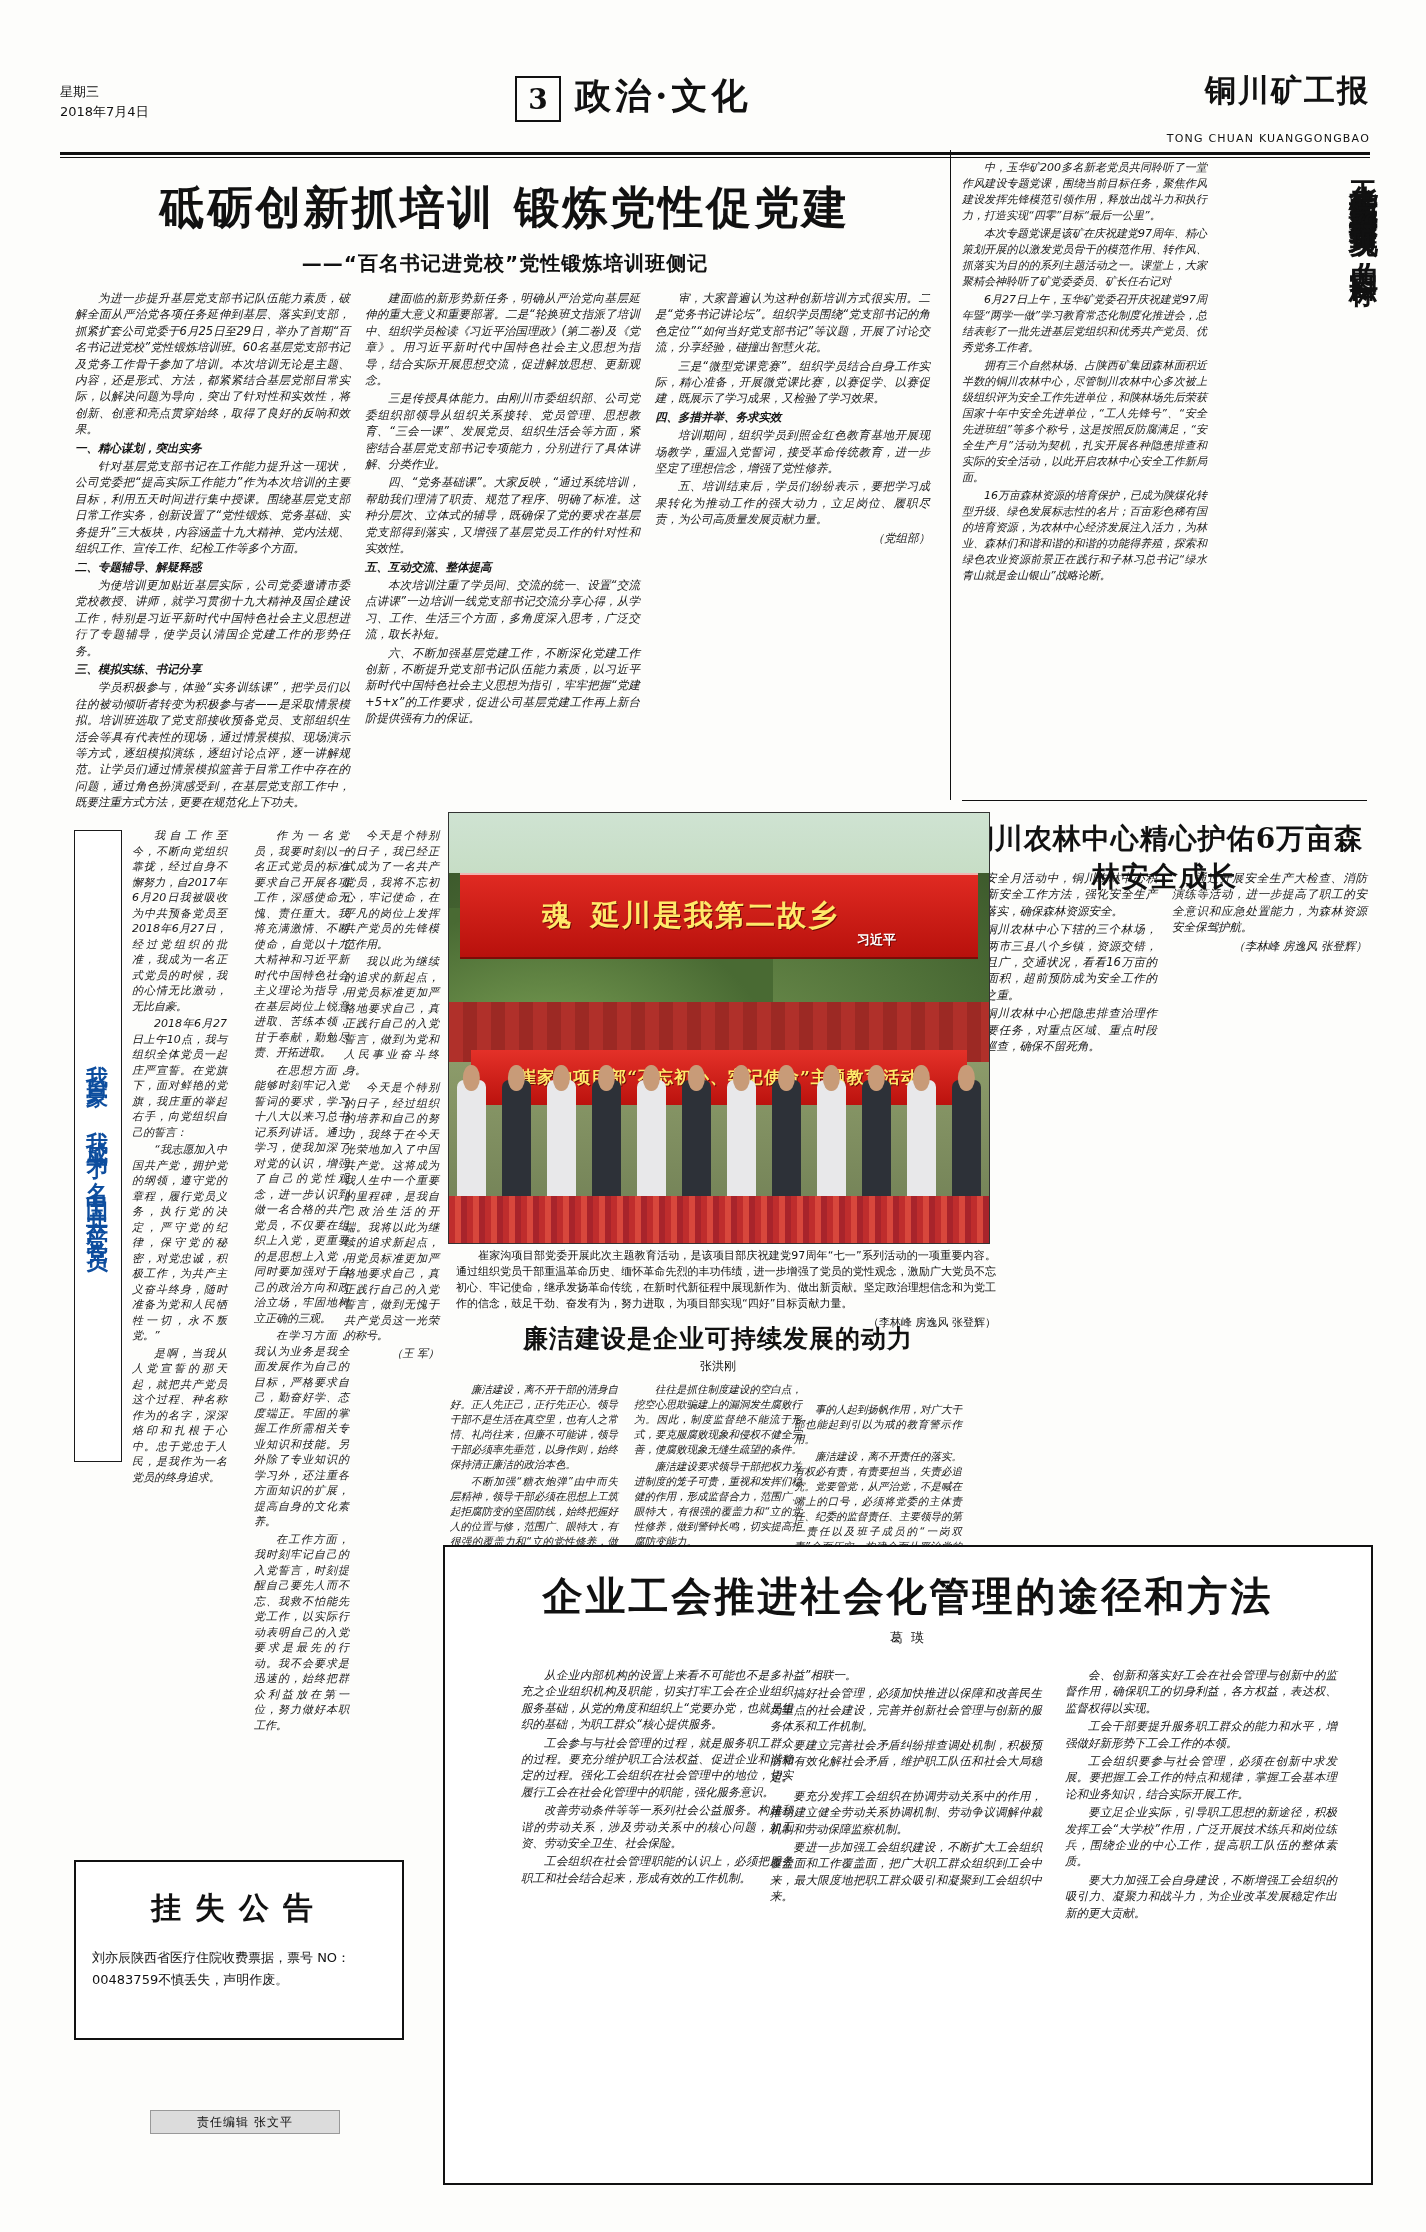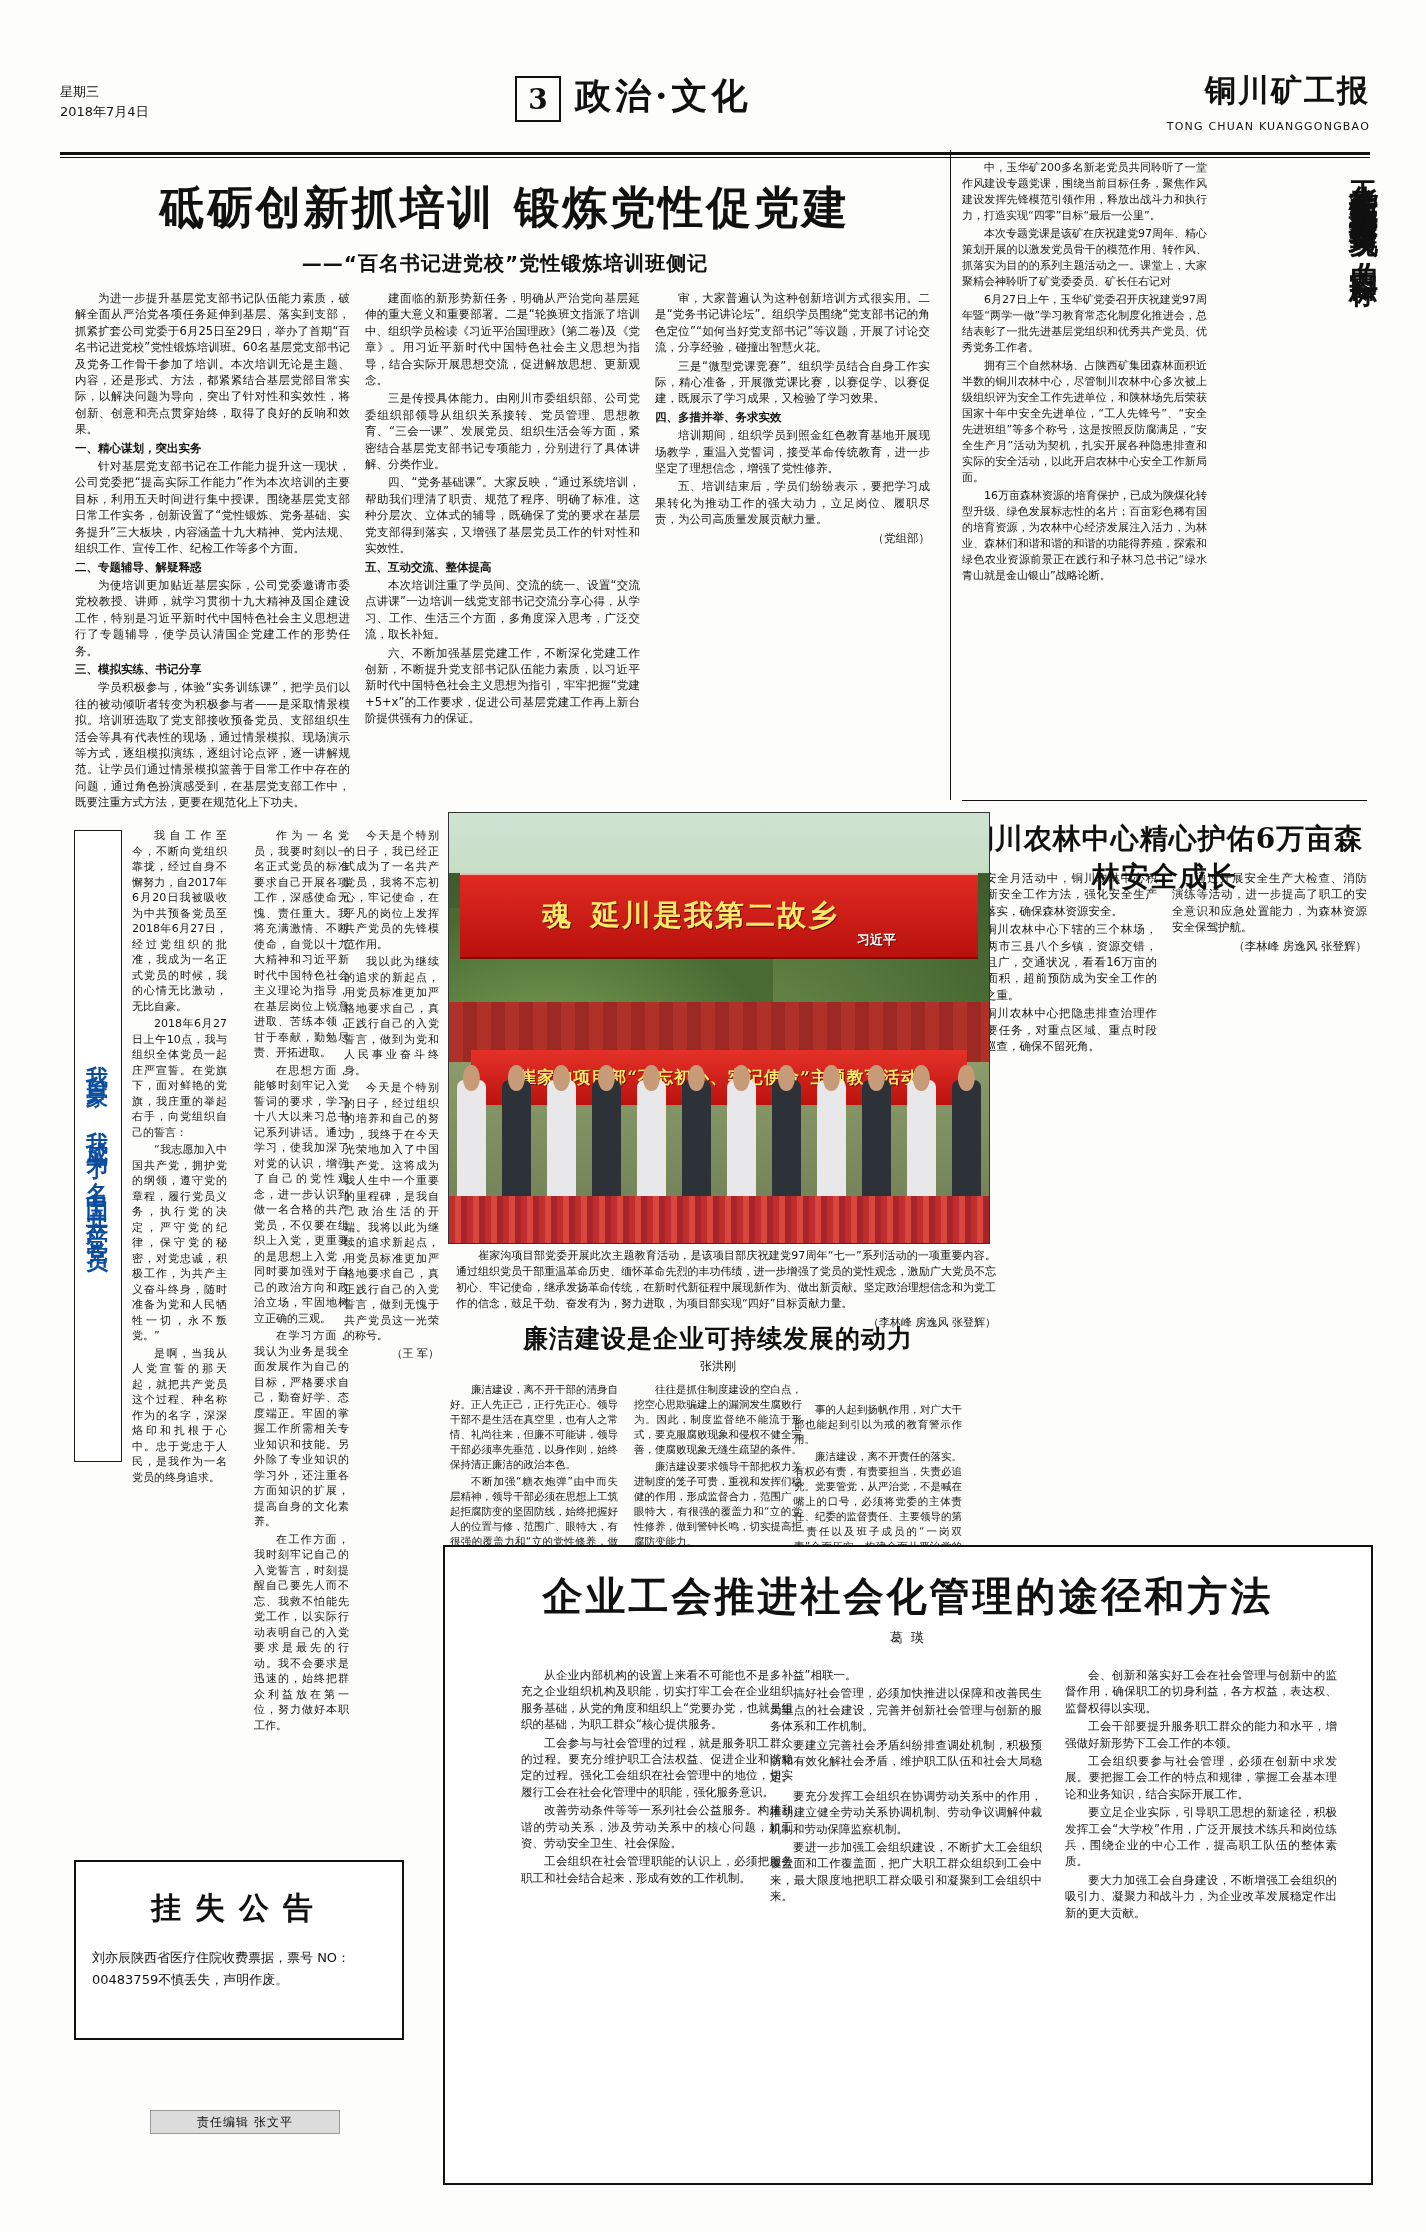--- a/index.html
+++ b/index.html
@@ -28,21 +28,21 @@
     font-size:28px;font-weight:bold;font-family:"DejaVu Serif","Liberation Serif",serif;
   }
   .section-title{
     position:absolute;left:515px;top:2px;font-size:36px;font-weight:bold;
     font-family:"DejaVu Serif","Liberation Serif",serif;letter-spacing:4px;
   }
   .paper-name{
     position:absolute;right:0;top:0px;text-align:right;
   }
   .paper-name .cn{font-size:31px;font-weight:bold;font-family:"DejaVu Serif","Liberation Serif",serif;letter-spacing:2px;}
-  .paper-name .en{font-size:11px;letter-spacing:1.2px;margin-top:8px;}
+  .paper-name .en{font-size:11px;letter-spacing:1.2px;margin-top:20px;}
   .rule-top{
     position:absolute;left:60px;top:152px;width:1310px;height:3px;background:#111;
   }
   .rule-top-thin{
     position:absolute;left:60px;top:157px;width:1310px;height:1px;background:#111;
   }
 
   
   .headline{
     position:absolute;left:75px;top:178px;width:860px;text-align:center;
@@ -55,20 +55,21 @@
   }
 
   
   .col{
     position:absolute;
     font-size:11.5px;
     line-height:16.4px;
     text-align:justify;
     color:#151515;
     font-family:"DejaVu Sans","Liberation Sans",sans-serif;
+    font-style:italic;
   }
   .col p{margin:0 0 2px 0;text-indent:2em;}
   .col p.sub{text-indent:0;font-weight:bold;}
   .sig{text-align:right;text-indent:0;margin-top:3px;}
 
   
   .vtitle{
     position:absolute;
     writing-mode:vertical-rl;
     text-orientation:upright;

